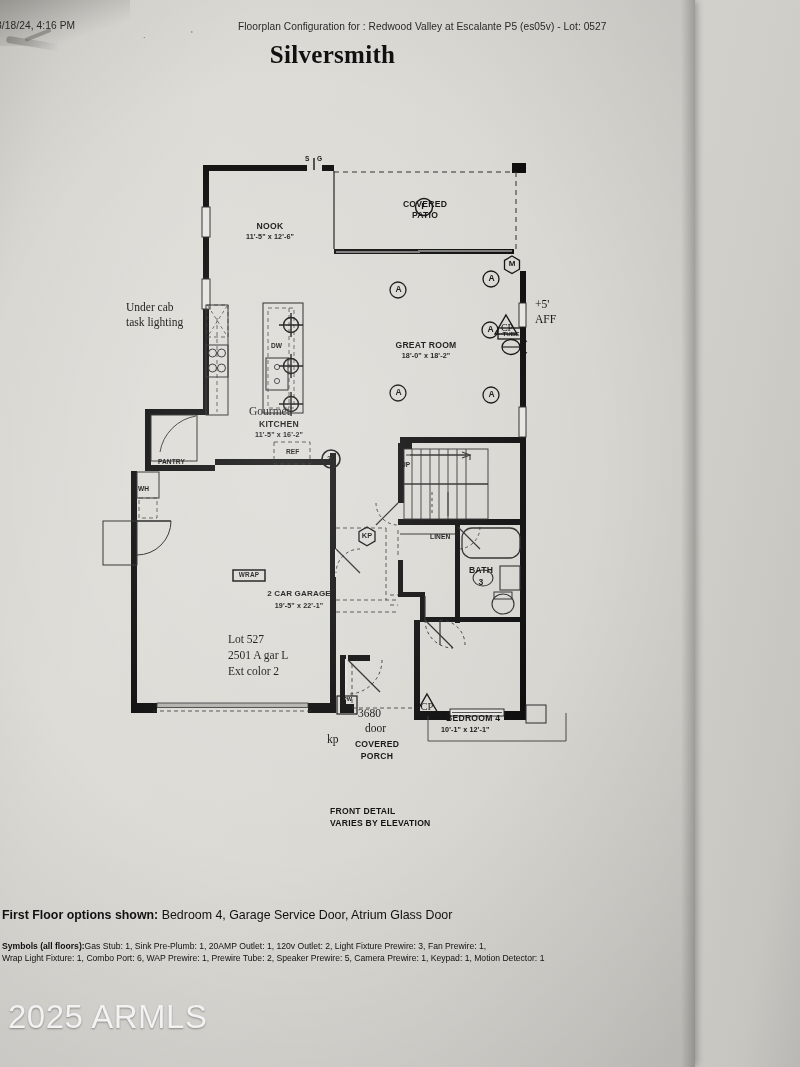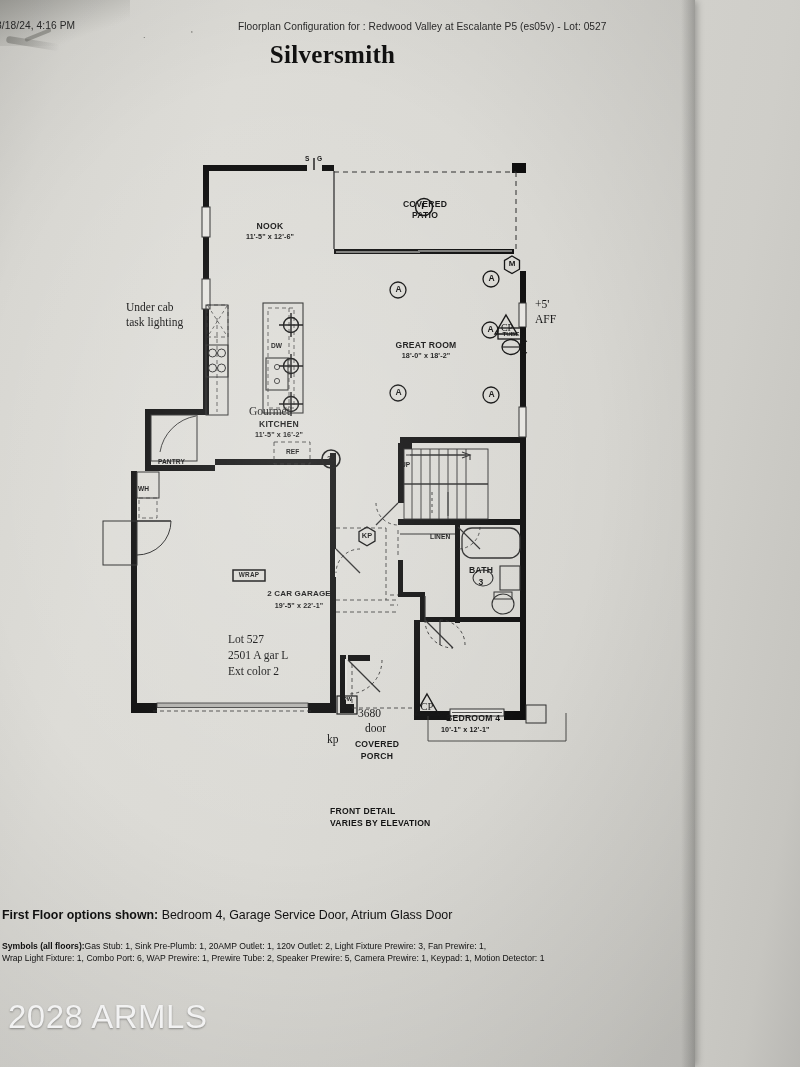--- a/index.html
+++ b/index.html
@@ -386,14 +386,14 @@
     </div>
 
     <div id="sym">
       <b>Symbols (all floors):</b><span>Gas Stub: 1,  Sink Pre-Plumb: 1,  20AMP Outlet: 1,  120v Outlet: 2,  Light Fixture Prewire: 3,  Fan Prewire: 1,</span><br>
       <span>Wrap Light Fixture: 1,  Combo Port: 6,  WAP Prewire: 1,  Prewire Tube: 2,  Speaker Prewire: 5,  Camera Prewire: 1,  Keypad: 1,  Motion Detector: 1</span>
     </div>
 
     <div class="vign"></div>
   </div>
 
-  <div id="wm">2028 ARMLS</div>
+  <div id="wm">2025 ARMLS</div>
 </div>
 
 </body></html>

